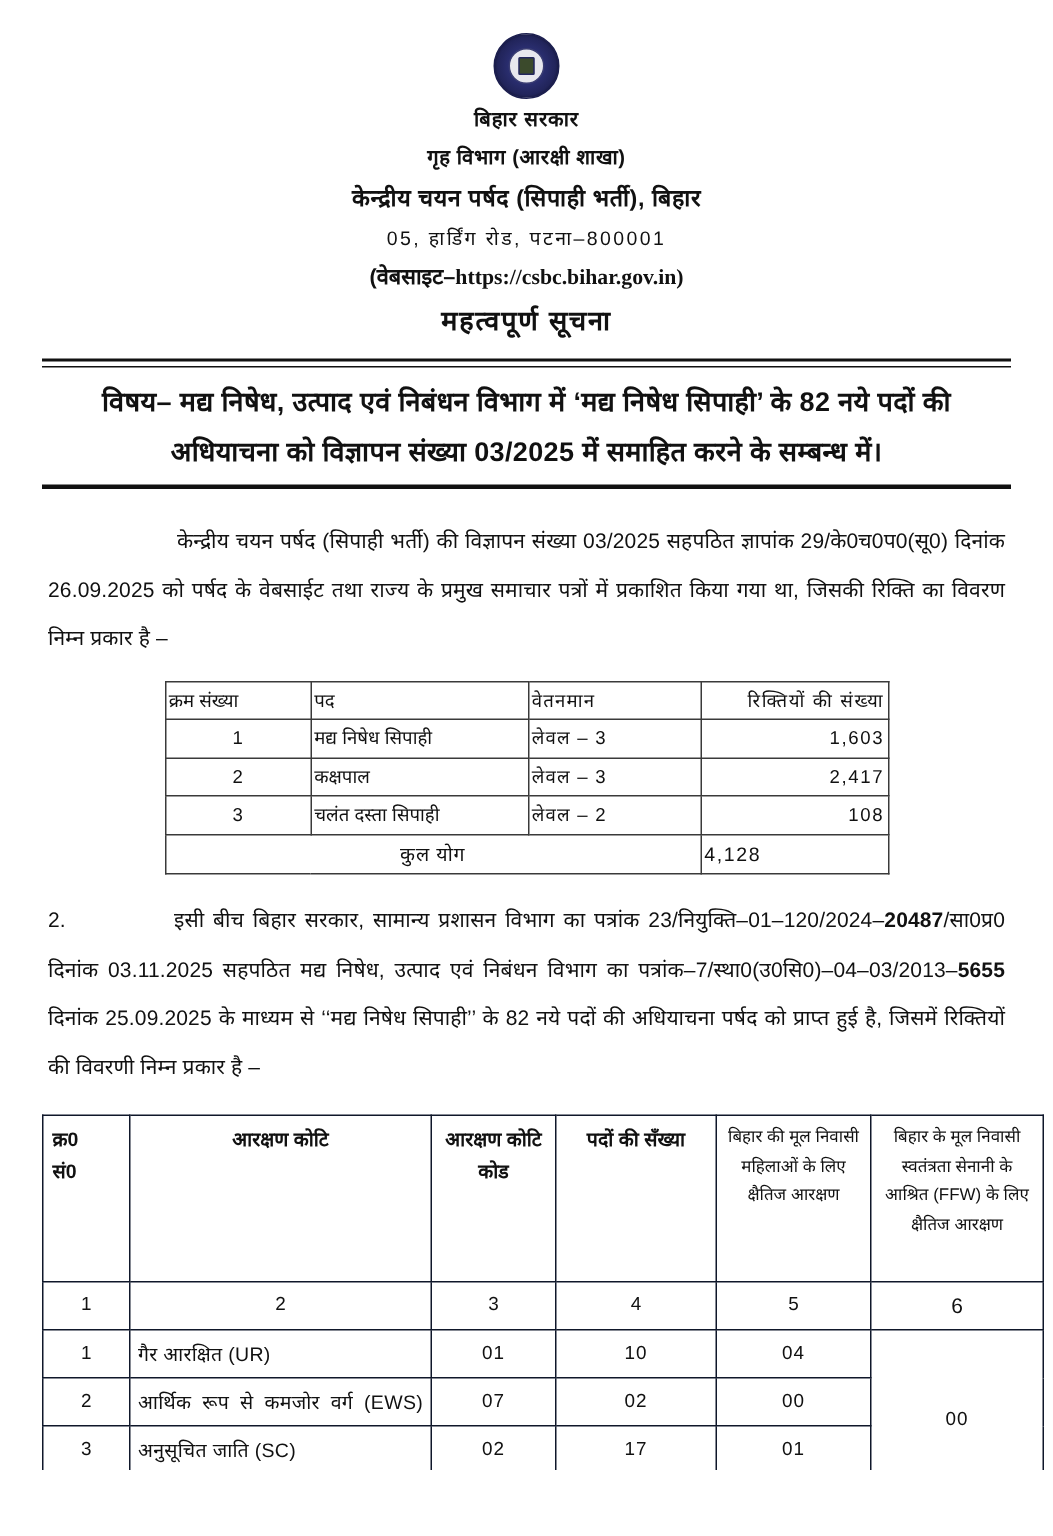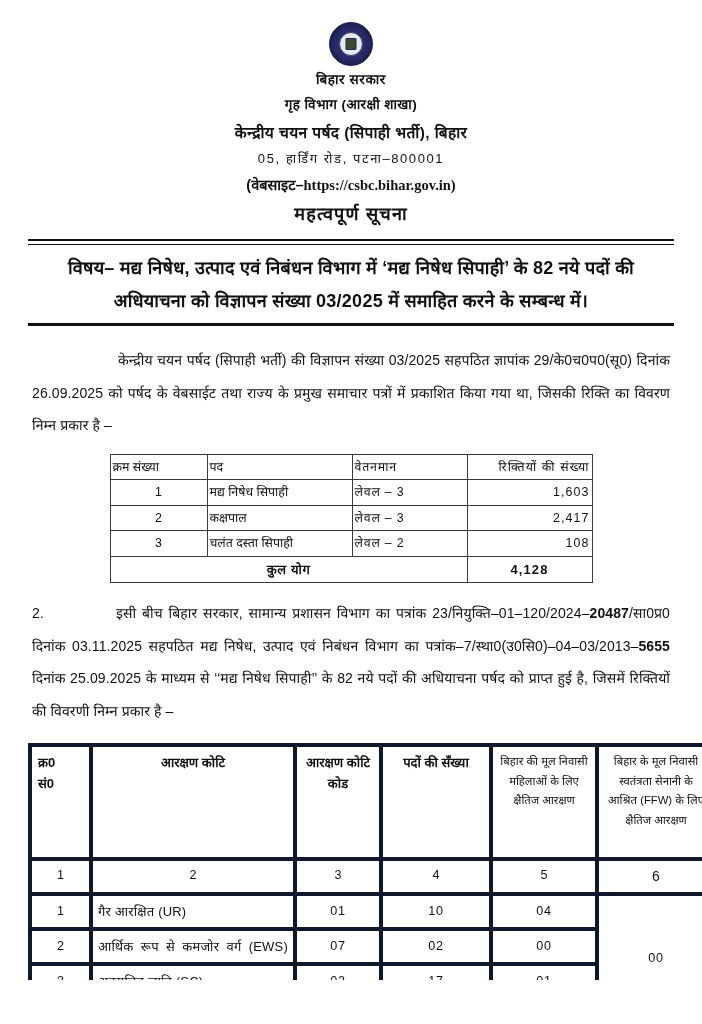--- a/index.html
+++ b/index.html
@@ -173,38 +173,38 @@
     line-height: 1.5;
     vertical-align: middle;
   }
   table.t1 .c-sr   { width: 92px;  text-align: center; }
   table.t1 .c-post { width: 140px; text-align: left; }
   table.t1 .c-pay  { width: 110px; text-align: left; letter-spacing: .8px;}
   table.t1 .c-vac  { width: 120px; text-align: right; letter-spacing: 1.1px;}
   table.t1 thead td { text-align: left; }
   table.t1 thead .c-sr { text-align: left; }
   table.t1 tr.total td {
-    font-weight: 700;
+    font-weight: 400;
     font-size: 13px;
     letter-spacing: .6px;
   }
   table.t1 tr.total .lbl { text-align: center; }
-  table.t1 tr.total .val { text-align: center; letter-spacing: 1.1px;}
+  table.t1 tr.total .val { text-align: left; letter-spacing: 1.1px;}
 
   
   .tbl2-wrap { margin: 16px 0 0 0; }
   table.t2 {
     border-collapse: collapse;
     width: 600px;
     margin: 0 auto;
     font-size: 12.2px;
     table-layout: fixed;
   }
   table.t2 td {
-    border: 4px solid #0f172a;
+    border: 1px solid #0f172a;
     padding: 5px 5px;
     vertical-align: top;
     line-height: 1.62;
   }
   table.t2 .h-sr   { width: 46px; }
   table.t2 .h-cat  { width: 190px; }
   table.t2 .h-code { width: 72px; }
   table.t2 .h-posts{ width: 96px; }
   table.t2 .h-women{ width: 92px; }
   table.t2 .h-ffw  { width: 104px; }

